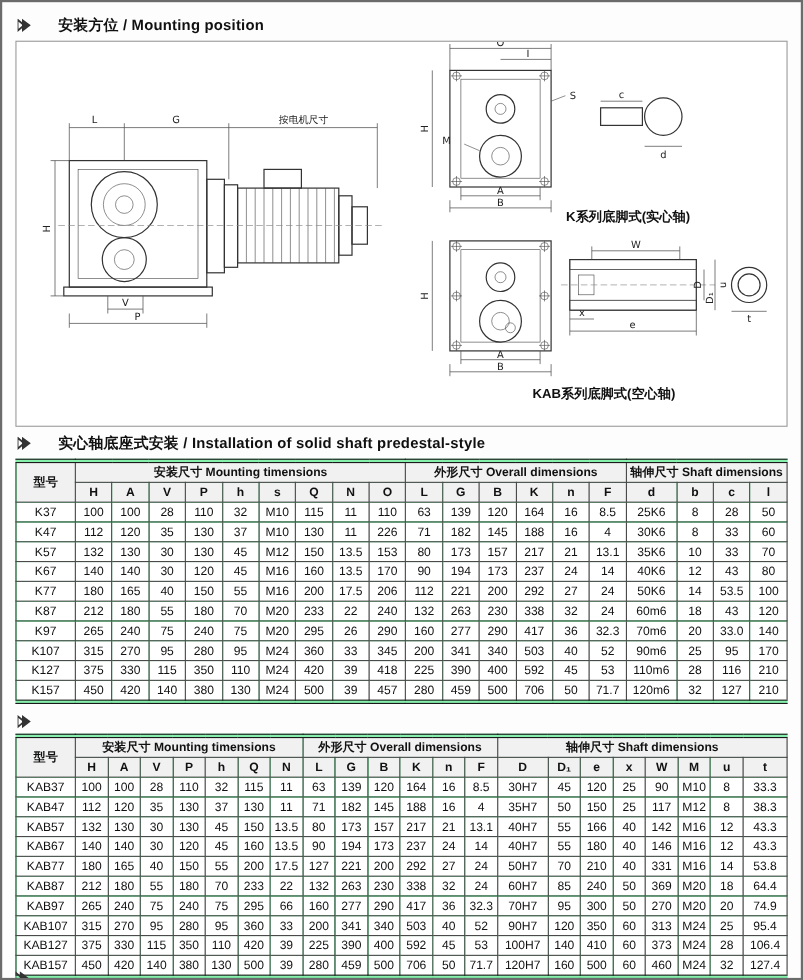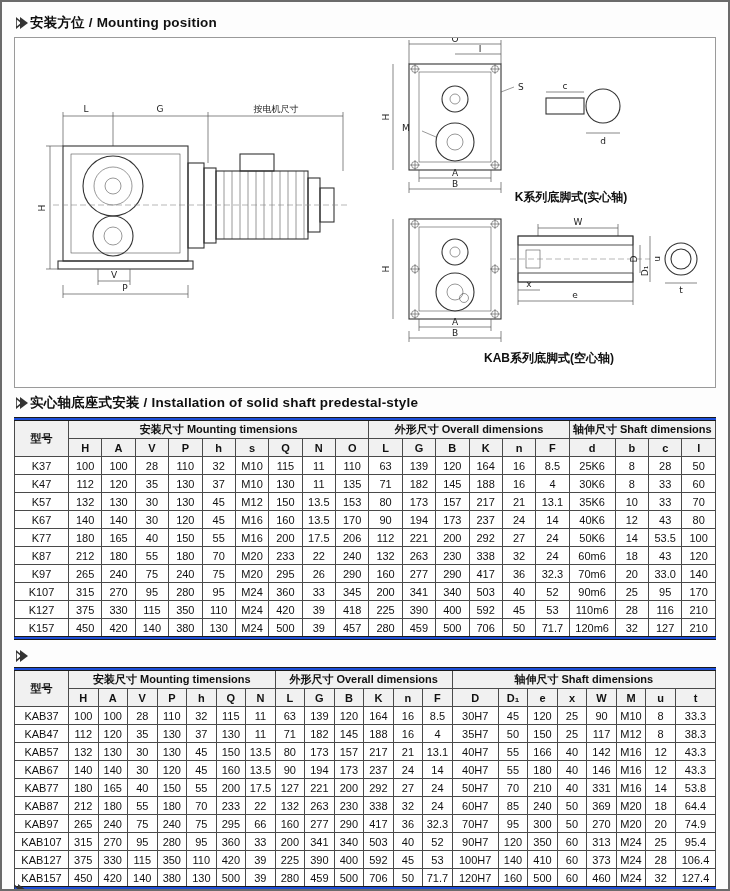--- a/index.html
+++ b/index.html
@@ -2,36 +2,36 @@
 <html><head>
 <meta charset="utf-8">
 <style>
   html,body{margin:0;padding:0;background:#e8e8e8;}
   .page{
     position:relative; box-sizing:border-box; width:730px; height:891px;
     margin:0; background:#fdfdfd; border:2px solid #6b6b6b;
     padding:6px 12px 0 12px; overflow:hidden;
     font-family:"Liberation Sans", sans-serif; color:#111;
   }
-  .section-header{display:flex; align-items:center; gap:1px; margin:6px 2px 5px 2px;}
+  .section-header{display:flex; align-items:center; gap:24px; margin:6px 2px 5px 2px;}
   .section-header .hdr-text{font-size:13.5px; font-weight:bold; color:#101010; letter-spacing:0.2px;}
   .hdr-icon{display:inline-flex;}
   .diagram-box{border:1px solid #9a9a9a; background:#fff; height:349px; overflow:hidden;}
   .diagram-box svg{display:block;}
   
   .ol{fill:none;stroke:#333;stroke-width:1.1;}
   .thin{fill:none;stroke:#444;stroke-width:0.55;}
   .dl{stroke:#555;stroke-width:0.7;}
   .cl{stroke:#888;stroke-width:0.6;stroke-dasharray:6 3;}
   .lbl{font-size:9px; fill:#222; font-family:"DejaVu Sans",sans-serif;}
   .cap{font-size:12px; font-weight:bold; fill:#101010; font-family:"Liberation Sans",sans-serif;}
   
   .dim-table{width:100%; border-collapse:collapse; table-layout:fixed;
     font-size:11px; color:#111; border-top:4px double #1a1a1a; border-bottom:4px double #1a1a1a;
-    background:#1d4ed8;}
+    background:#86efac;}
   .dim-table th,.dim-table td{border:1px solid #4a4a4a; text-align:center; vertical-align:middle;
     padding:1px 0; height:15px; overflow:hidden; white-space:nowrap;}
   .dim-table thead th{background:#f1f1f1; font-weight:bold; font-size:11px;}
   .dim-table tbody td{background:#fff; font-size:11px;}
   .c-model{width:54px;} .c-wide{width:46px;} .c-t{width:40px;}
   .bottom-cut{position:absolute; left:12px; bottom:0; height:7px; overflow:hidden;}
 </style>
 </head>
 <body>
 
@@ -276,21 +276,21 @@
         <tr>
           <td>K47</td>
           <td>112</td>
           <td>120</td>
           <td>35</td>
           <td>130</td>
           <td>37</td>
           <td>M10</td>
           <td>130</td>
           <td>11</td>
-          <td>135</td>
+          <td>226</td>
           <td>71</td>
           <td>182</td>
           <td>145</td>
           <td>188</td>
           <td>16</td>
           <td>4</td>
           <td>30K6</td>
           <td>8</td>
           <td>33</td>
           <td>60</td>

